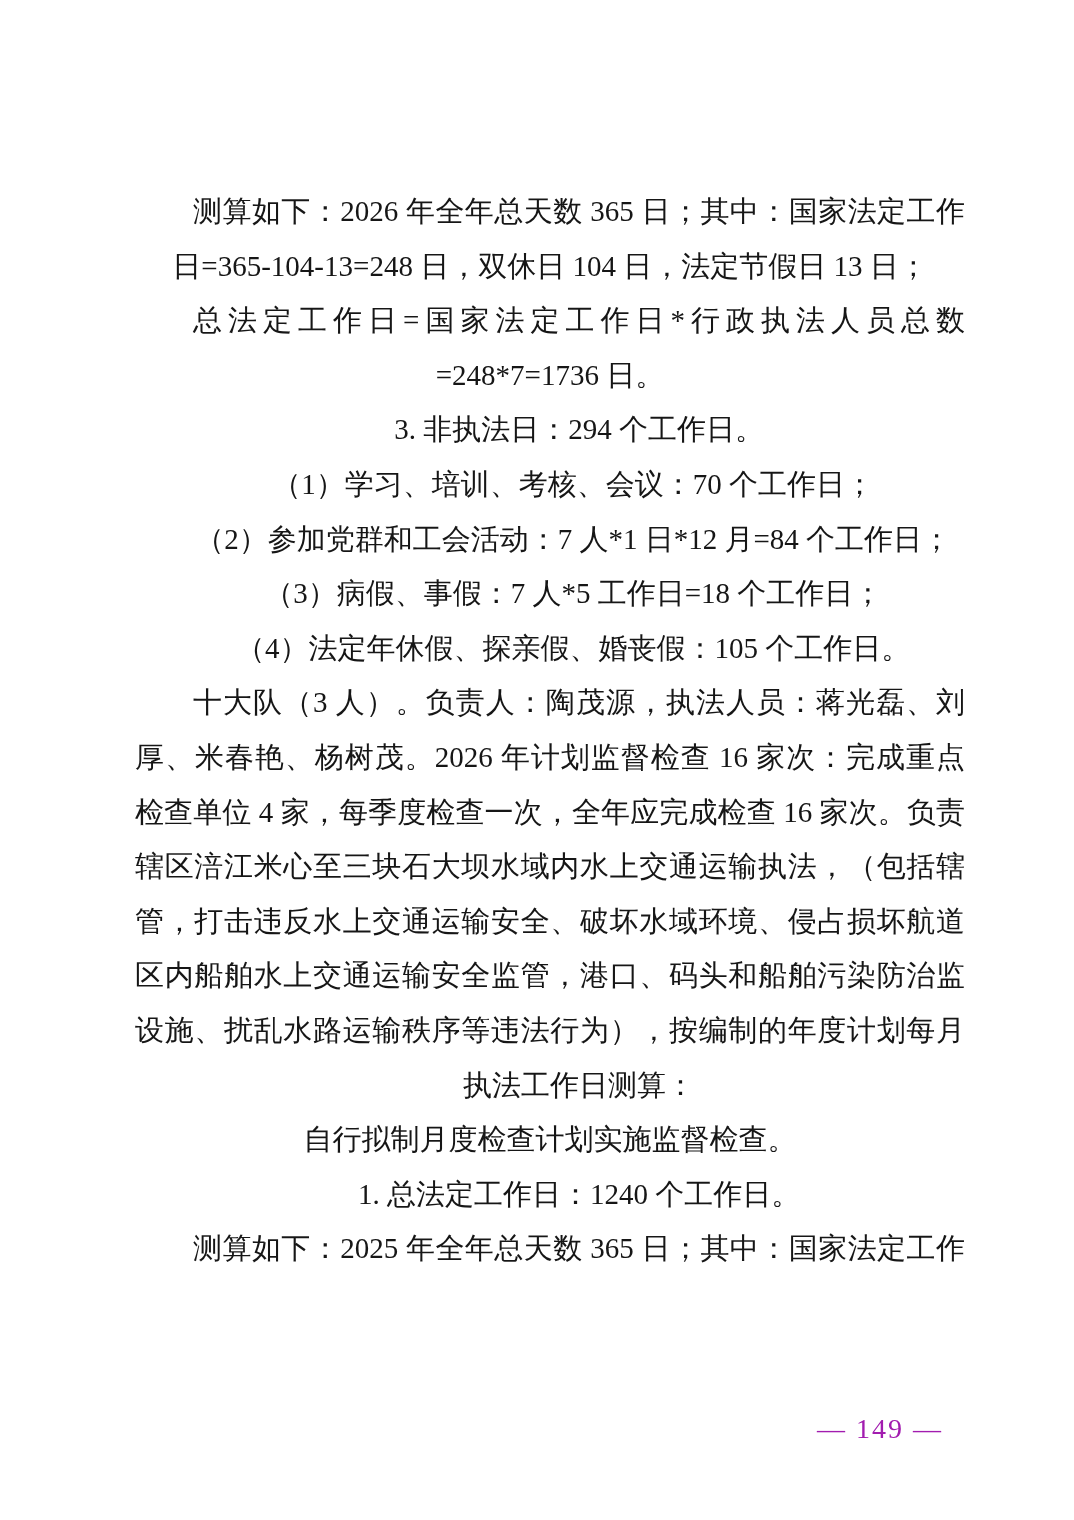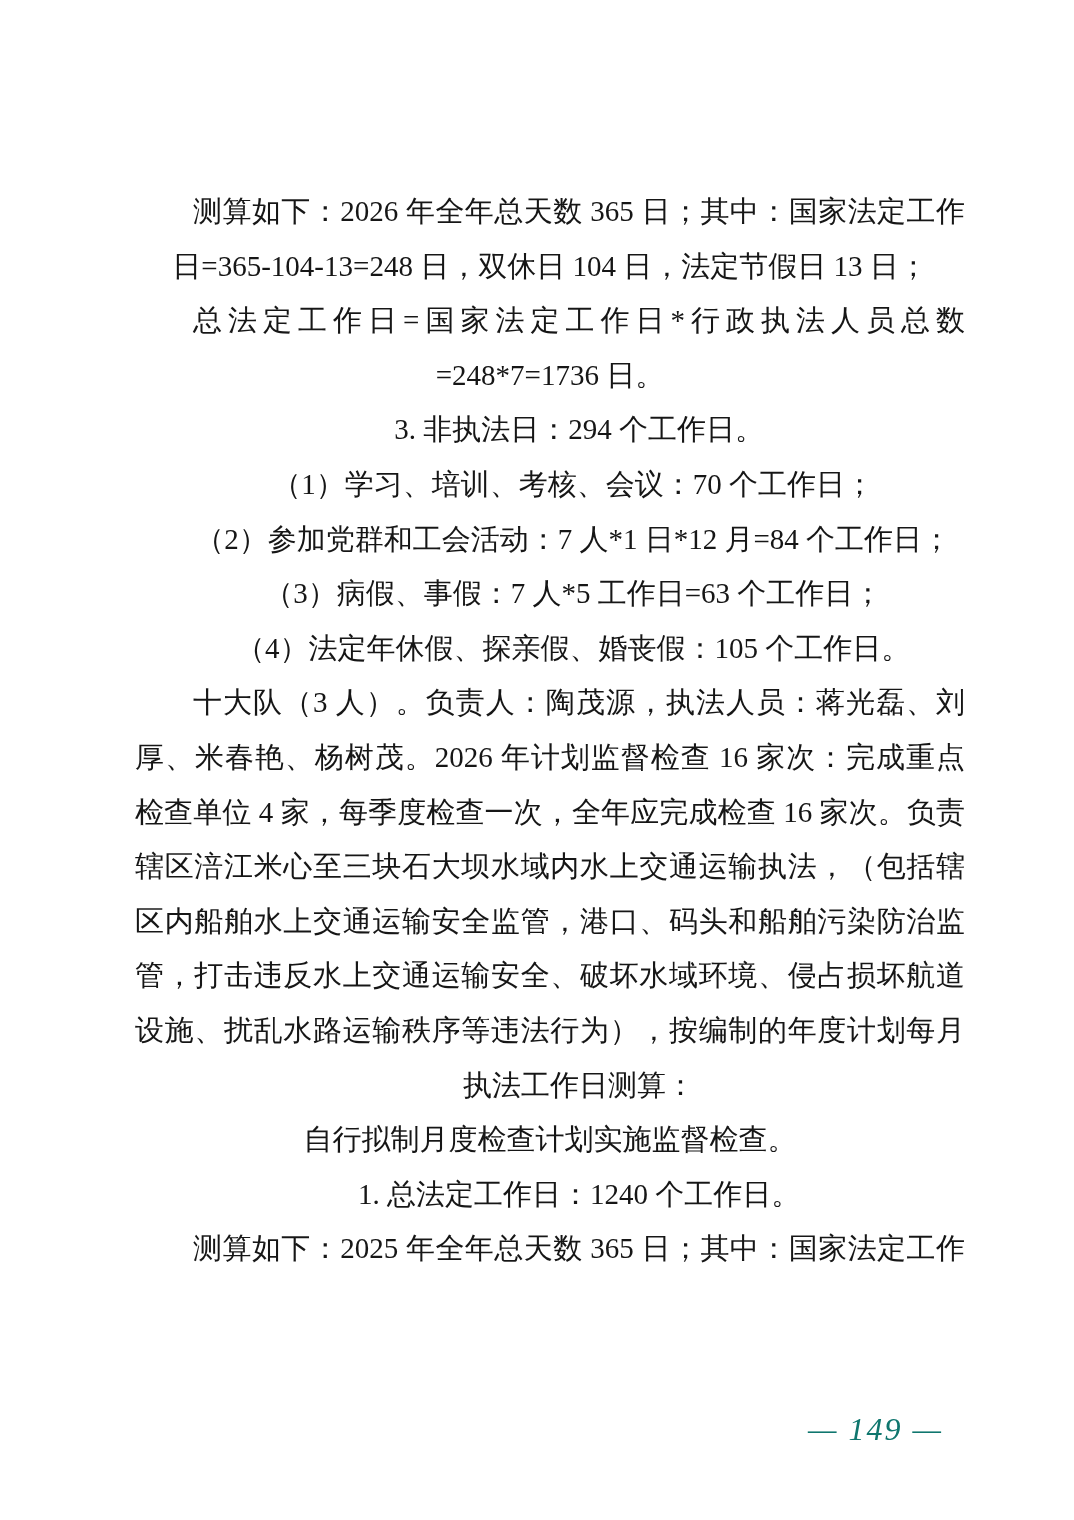--- a/index.html
+++ b/index.html
@@ -33,47 +33,46 @@
   .ind15 { text-indent: 1.6em; }
   .stretch {
     text-align: justify;
     text-align-last: justify;
     text-justify: inter-character;
   }
   .footer {
     position: absolute;
     top: 1412px;
     right: 131px;
-    font-size: 32px;
+    font-size: 28px;
     line-height: 34px;
     letter-spacing: 2px;
-    color: #0f766e;
-    font-style: italic;
+    color: #a21caf;
   }
 </style>
 </head>
 <body>
 
 <div class="page">
   <div class="content">
     <div class="line ind2 stretch">测算如下：2026 年全年总天数 365 日；其中：国家法定工作</div>
     <div class="line">日=365-104-13=248 日，双休日 104 日，法定节假日 13 日；</div>
     <div class="line ind2 stretch">总法定工作日=国家法定工作日*行政执法人员总数</div>
     <div class="line">=248*7=1736 日。</div>
     <div class="line ind2">3. 非执法日：294 个工作日。</div>
     <div class="line ind15">（1）学习、培训、考核、会议：70 个工作日；</div>
     <div class="line ind15">（2）参加党群和工会活动：7 人*1 日*12 月=84 个工作日；</div>
-    <div class="line ind15">（3）病假、事假：7 人*5 工作日=63 个工作日；</div>
+    <div class="line ind15">（3）病假、事假：7 人*5 工作日=18 个工作日；</div>
     <div class="line ind15">（4）法定年休假、探亲假、婚丧假：105 个工作日。</div>
     <div class="line ind2 stretch">十大队（3 人）。负责人：陶茂源，执法人员：蒋光磊、刘</div>
     <div class="line stretch">厚、米春艳、杨树茂。2026 年计划监督检查 16 家次：完成重点</div>
     <div class="line stretch">检查单位 4 家，每季度检查一次，全年应完成检查 16 家次。负责</div>
     <div class="line stretch">辖区涪江米心至三块石大坝水域内水上交通运输执法，（包括辖</div>
+    <div class="line stretch">管，打击违反水上交通运输安全、破坏水域环境、侵占损坏航道</div>
     <div class="line stretch">区内船舶水上交通运输安全监管，港口、码头和船舶污染防治监</div>
-    <div class="line stretch">管，打击违反水上交通运输安全、破坏水域环境、侵占损坏航道</div>
     <div class="line stretch">设施、扰乱水路运输秩序等违法行为），按编制的年度计划每月</div>
     <div class="line ind2">执法工作日测算：</div>
     <div class="line">自行拟制月度检查计划实施监督检查。</div>
     <div class="line ind2">1. 总法定工作日：1240 个工作日。</div>
     <div class="line ind2 stretch">测算如下：2025 年全年总天数 365 日；其中：国家法定工作</div>
   </div>
 
   <div class="footer">— 149 —</div>
 </div>
 

